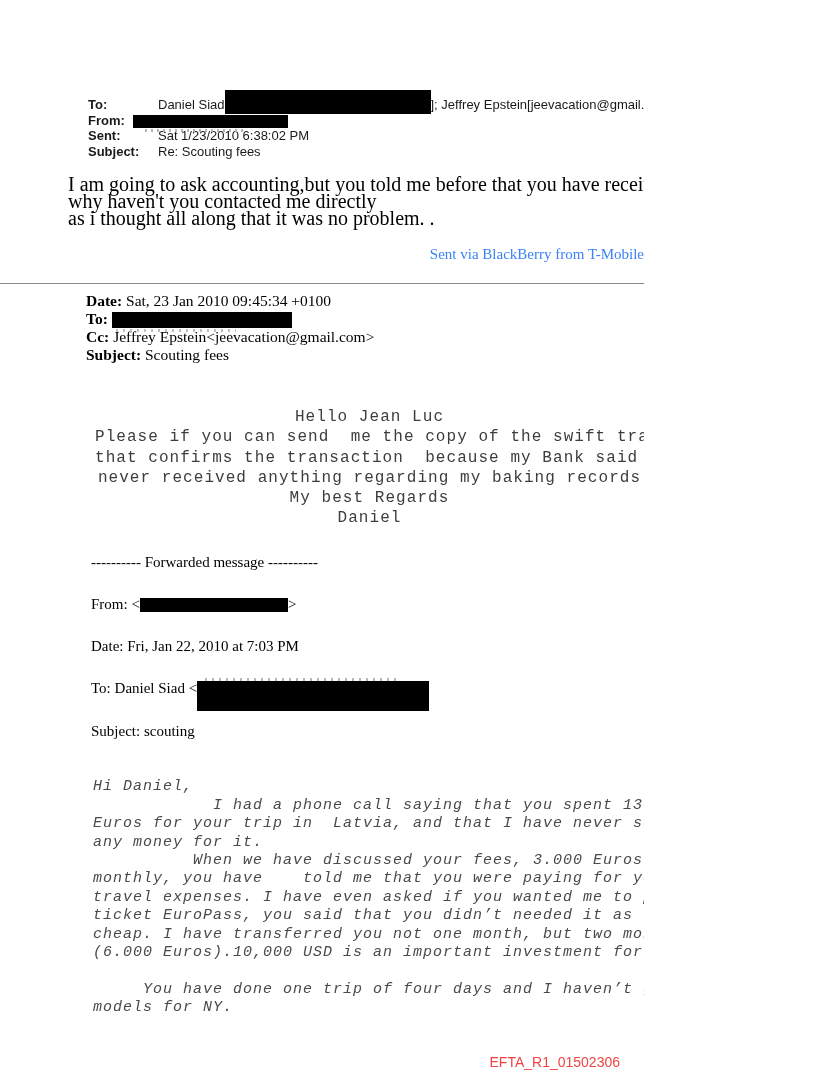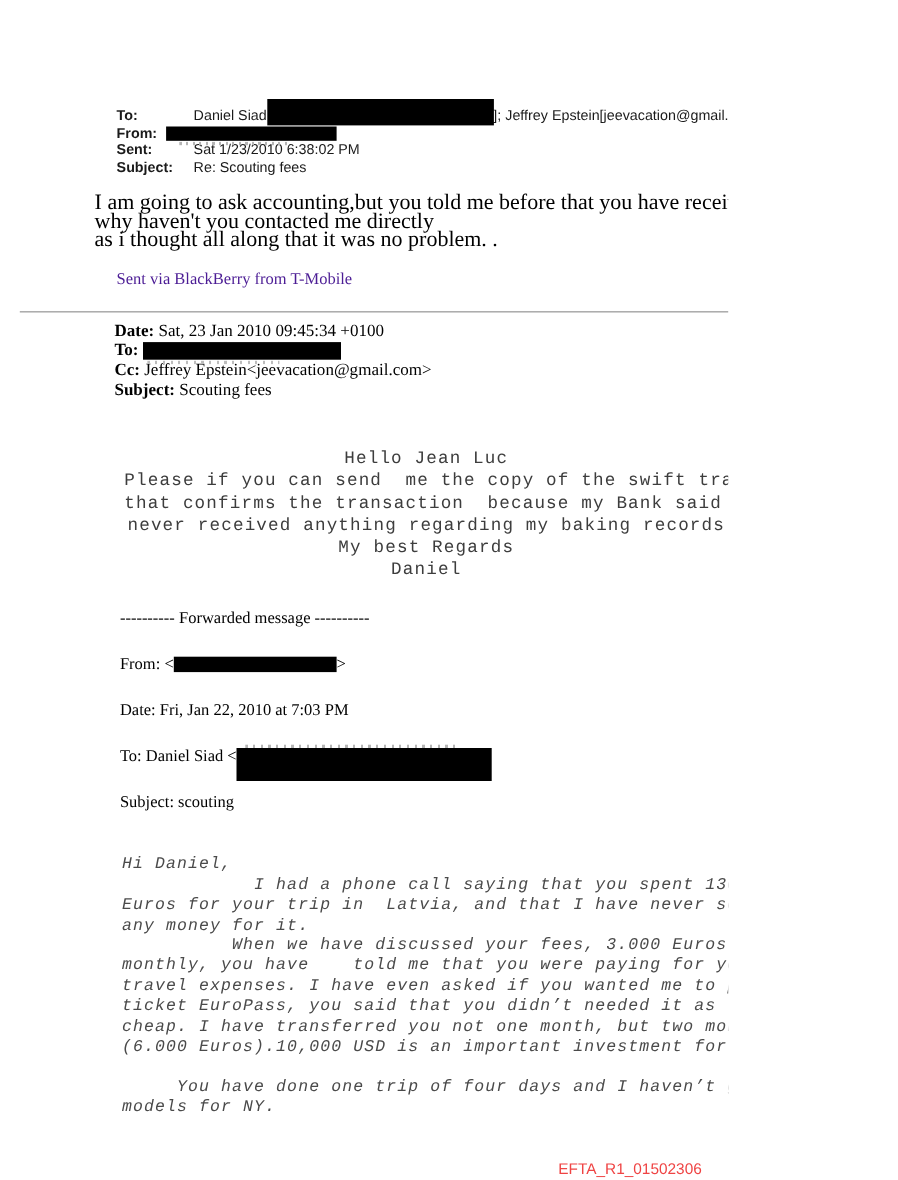--- a/index.html
+++ b/index.html
@@ -2,21 +2,20 @@
 <html><head>
 <meta charset="utf-8">
 <style>
   html,body{margin:0;padding:0;background:#ffffff;}
   .page{
     position:relative;
     width:644px;height:1073px;
     background:#ffffff;
     overflow:hidden;
     color:#111;
-    padding-left:18px;
   }
   
   .h1{
     margin:97px 0 0 88px;
     font-family:"Liberation Sans","DejaVu Sans",sans-serif;
     font-size:13px;line-height:15.5px;color:#1a1a1a;
   }
   .h1row{display:flex;white-space:nowrap;}
   .h1label{width:70px;font-weight:bold;flex:0 0 70px;}
   
@@ -38,21 +37,21 @@
   
   .body1{
     margin:17px 0 0 68px;
     font-family:"Liberation Serif","DejaVu Serif",serif;
     font-size:20px;line-height:17px;color:#000;
     white-space:pre;
   }
   .sig1{
     margin:19px 0 0 88px;
     font-family:"Liberation Serif","DejaVu Serif",serif;
-    font-size:15px;line-height:17px;color:#4c1d95;
+    font-size:15px;line-height:17px;color:#3b82f6;text-align:right;
   }
   
   .sep{margin-top:20px;width:816px;height:0;border-top:1px solid #8a8a8a;}
   
   .h2blk{
     margin:8px 0 0 86px;
     font-family:"Liberation Serif","DejaVu Serif",serif;
     font-size:15.5px;line-height:18px;color:#000;
   }
   .h2blk .lbl{font-weight:bold;}

